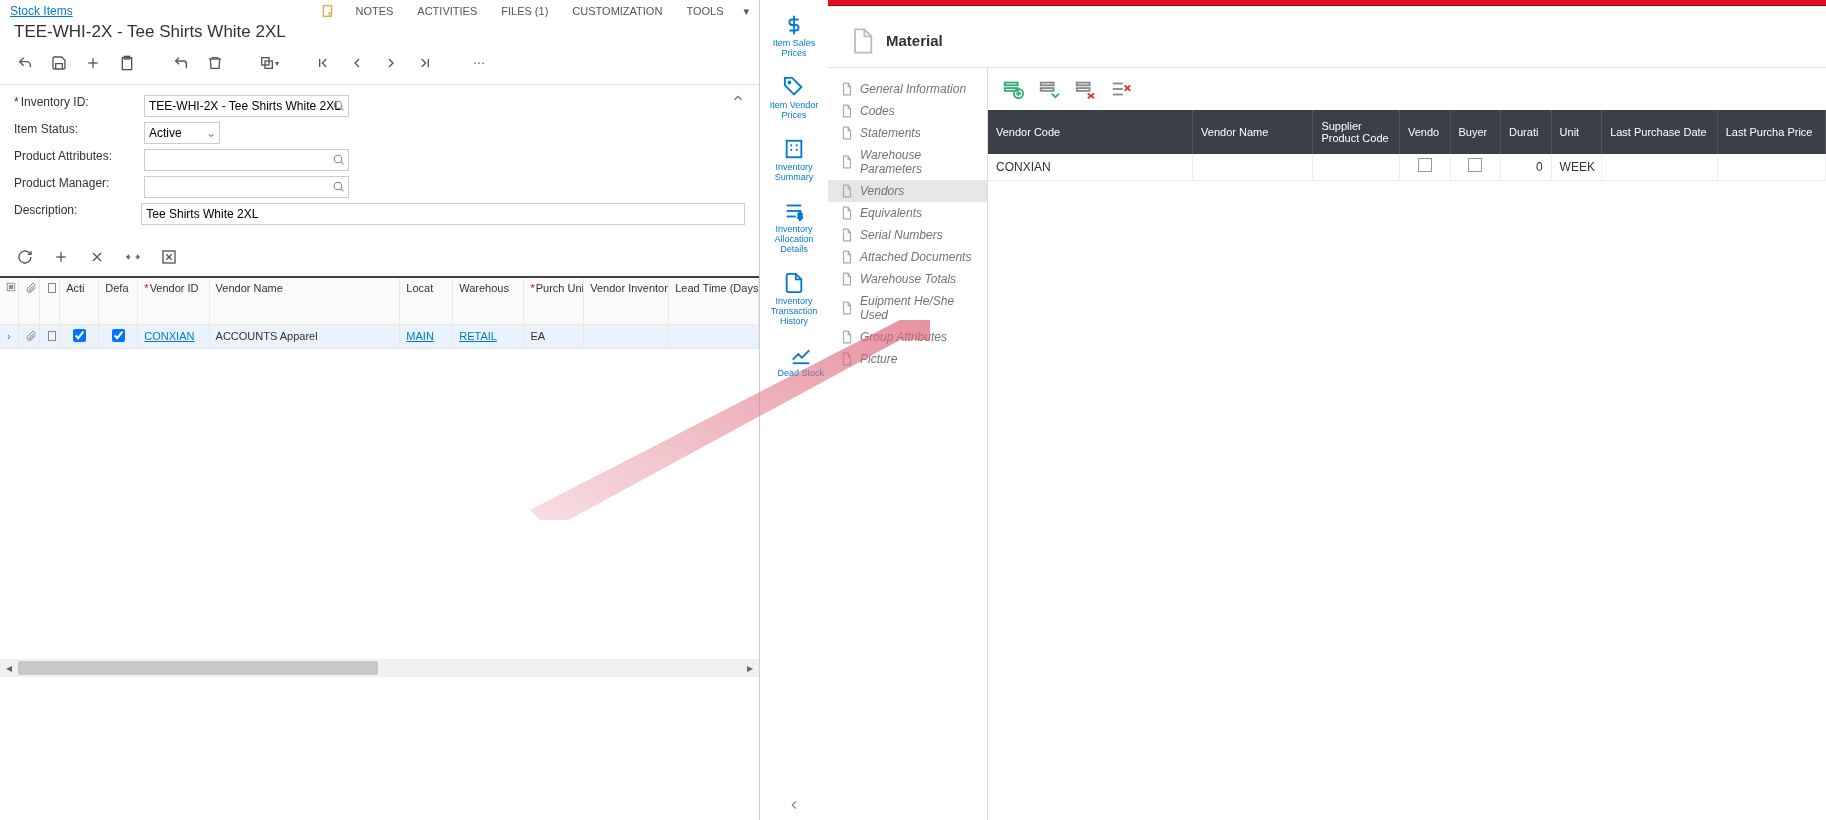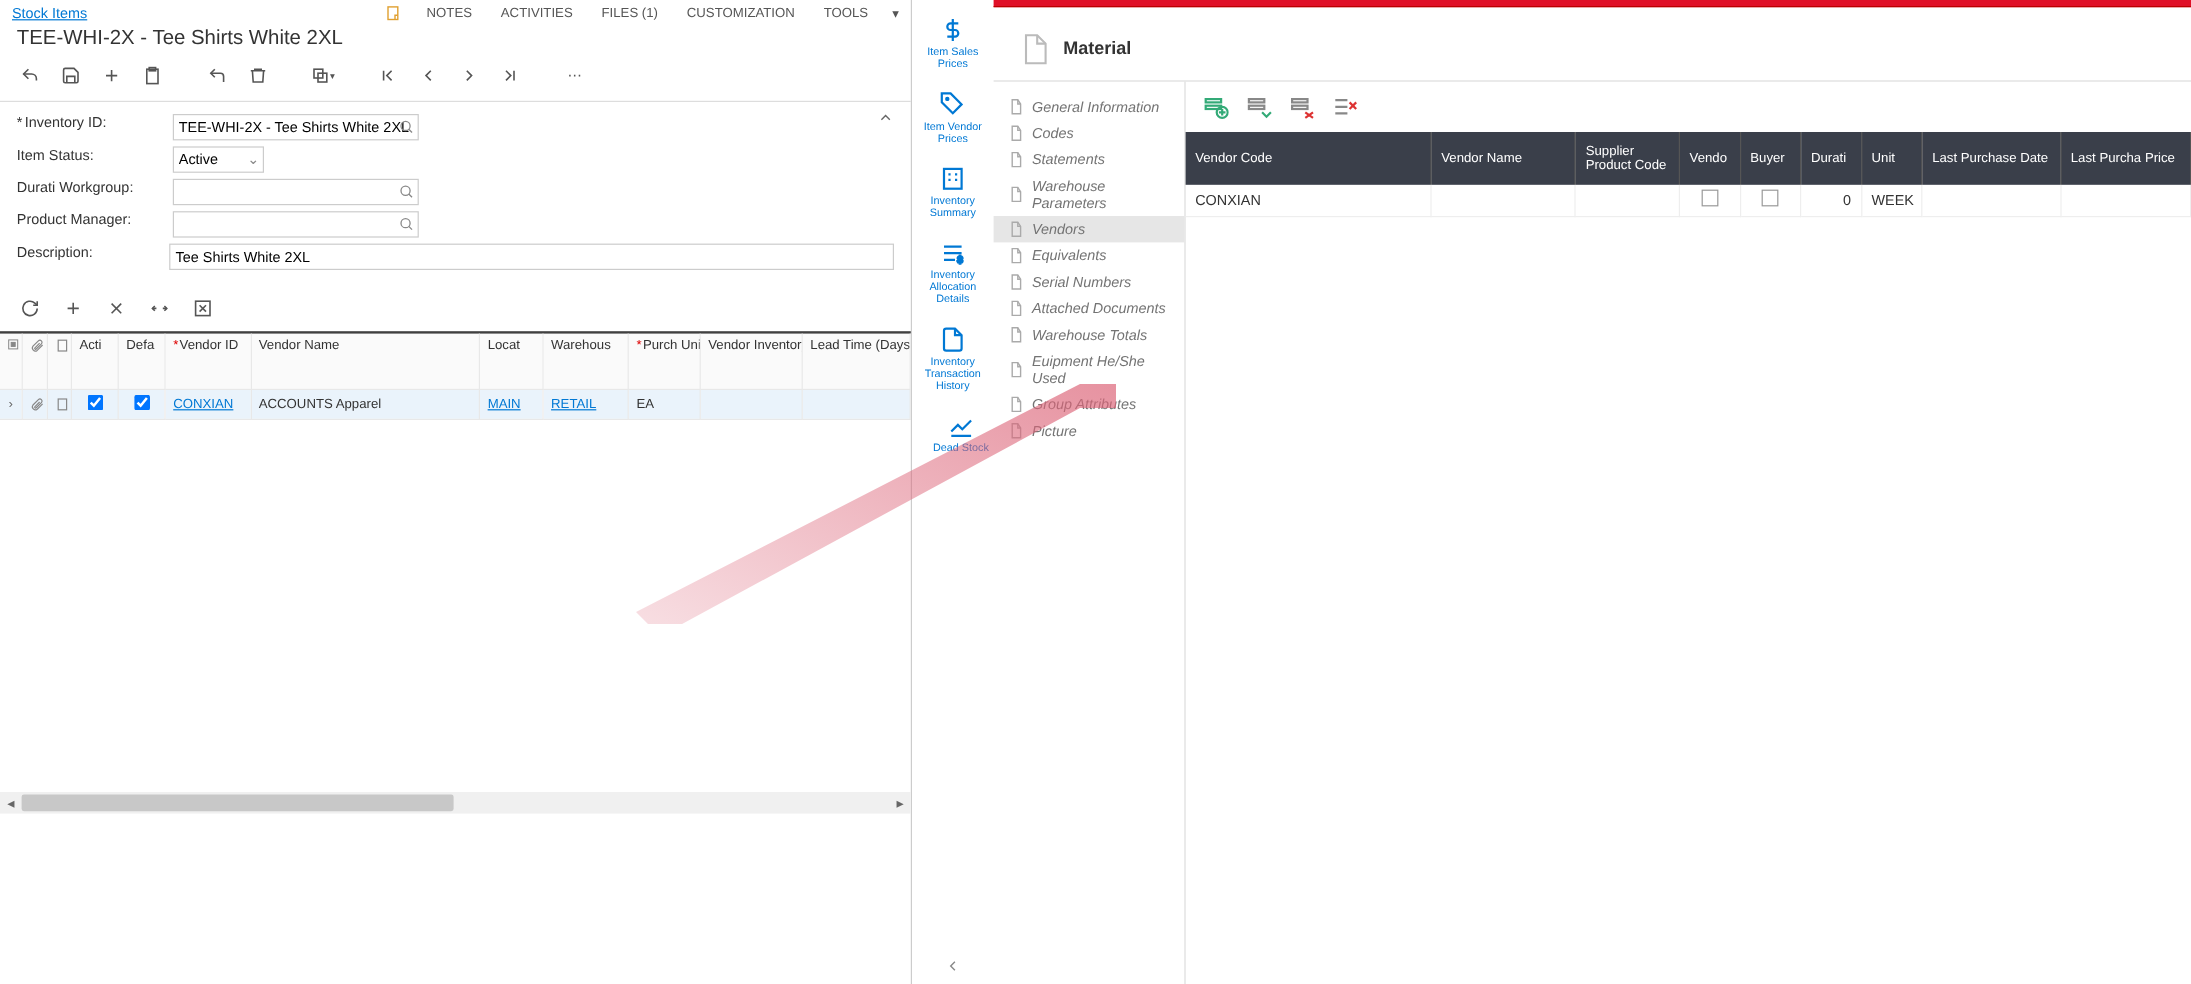--- a/index.html
+++ b/index.html
@@ -186,21 +186,21 @@
       </span>
     </div>
     <div class="form-row">
       <span class="form-label">Item Status:</span>
       <span class="select-wrap">
         <input class="form-input inp-sm" value="Active" style="">
         <span class="dd-icon">⌄</span>
       </span>
     </div>
     <div class="form-row">
-      <span class="form-label">Durati Workgroup:</span>
+      <span class="form-label">Product Attributes:</span>
       <span class="search-wrap">
         <input class="form-input inp-lg" value="" style="">
         <span class="srch-icon">
             <svg width="13" height="13" viewBox="0 0 24 24" fill="none" stroke="currentColor" stroke-width="2">
               <circle cx="11" cy="11" r="7"></circle>
               <line x1="21" y1="21" x2="16" y2="16"></line>
             </svg>
           </span>
       </span>
     </div>

